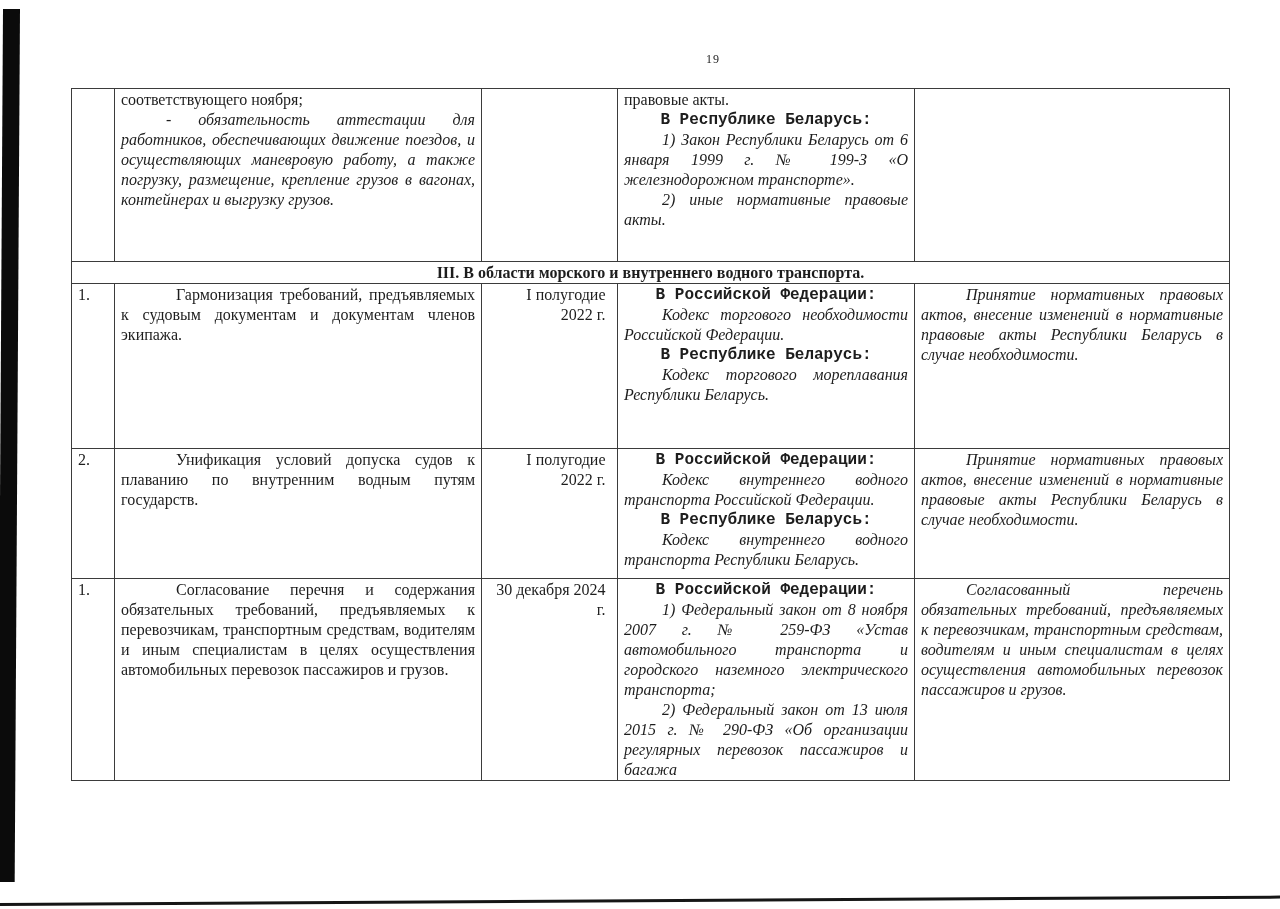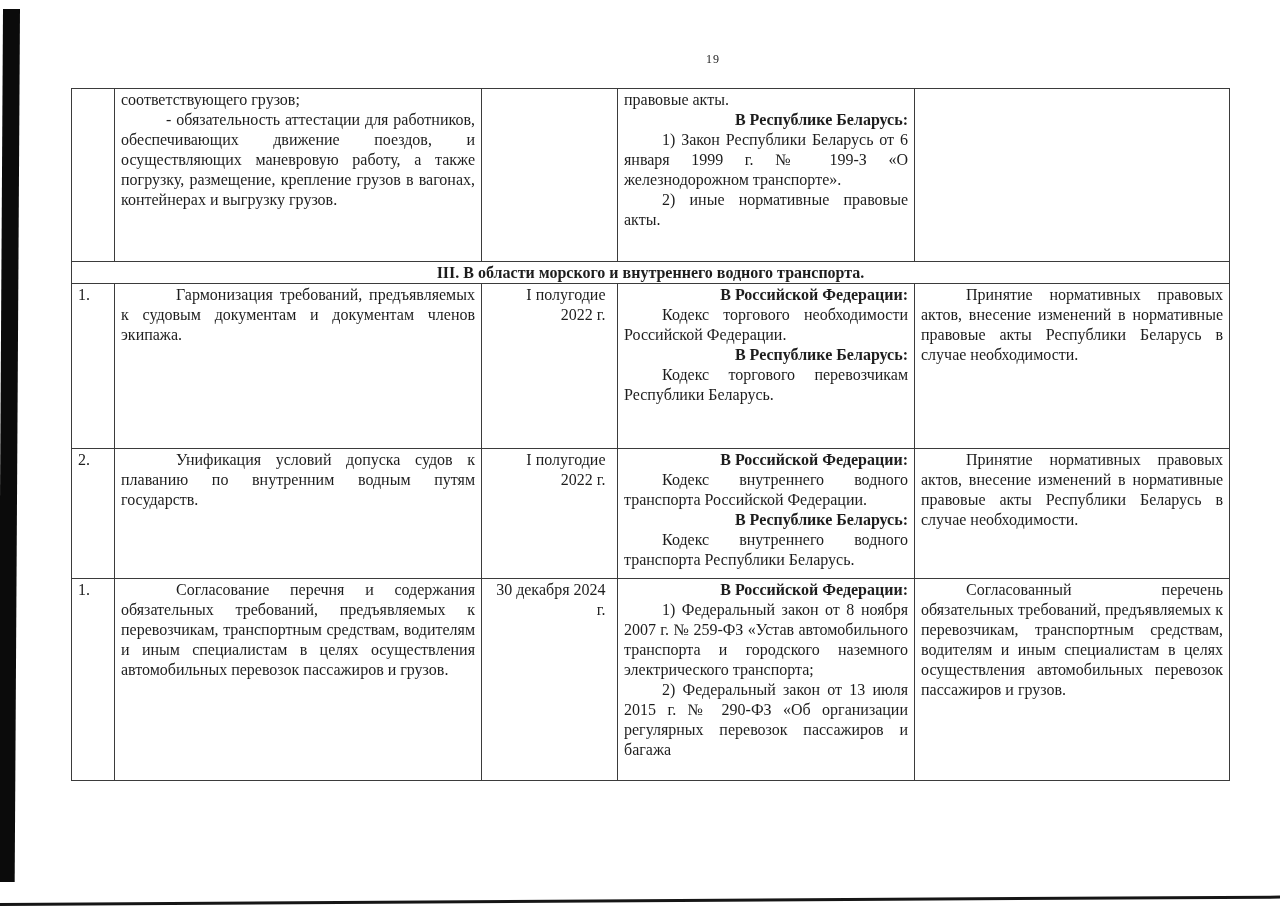--- a/index.html
+++ b/index.html
@@ -71,26 +71,27 @@
   td.c-res   { width: 315px; }
   td.section-header {
     text-align: center;
     font-weight: bold;
     padding: 0;
     line-height: 19px;
     height: 20px;
   }
   p { margin: 0; text-align: justify; }
   p.ind-task { text-indent: 55px; }
-  p.ind      { text-indent: 38px; }
+  p.ind      { text-indent: 38px; font-style: italic; }
   p.noind    { text-indent: 0; }
   p.hd {
     font-weight: bold;
-    text-align: right;
+    text-align: center;
     text-indent: 0;
+    font-family: Liberation Mono, monospace;
   }
   .date-text {
     display: inline-block;
     max-width: 112px;
     text-align: right;
   }
 </style>
 </head>
 <body>
 
@@ -107,21 +108,21 @@
         <col style="width:367px">
         <col style="width:136px">
         <col style="width:297px">
         <col style="width:315px">
     </colgroup>
 
     <tbody>
         <tr style="height:173px">
       <td class="c-num"></td>
       <td class="c-task">
-        <p class="noind">соответствующего грузов;</p>
+        <p class="noind">соответствующего ноября;</p>
         <p class="ind" style="text-indent:45px">- обязательность аттестации для работников, обеспечивающих движение поездов, и осуществляющих маневровую работу, а также погрузку, размещение, крепление грузов в вагонах, контейнерах и выгрузку грузов.</p>
       </td>
       <td class="c-date"></td>
       <td class="c-acts">
         <p class="noind">правовые акты.</p>
         <p class="hd">В Республике Беларусь:</p>
         <p class="ind">1) Закон Республики Беларусь от 6 января 1999 г. № 199-З «О железнодорожном транспорте».</p>
         <p class="ind">2) иные нормативные правовые акты.</p>
       </td>
       <td class="c-res"></td>
@@ -136,21 +137,21 @@
       <td class="c-task">
         <p class="ind-task">Гармонизация требований, предъявляемых к судовым документам и документам членов экипажа.</p>
       </td>
       <td class="c-date">
         <span class="date-text">I полугодие 2022 г.</span>
       </td>
       <td class="c-acts">
         <p class="hd">В Российской Федерации:</p>
         <p class="ind">Кодекс торгового необходимости Российской Федерации.</p>
         <p class="hd">В Республике Беларусь:</p>
-        <p class="ind">Кодекс торгового перевозчикам Республики Беларусь.</p>
+        <p class="ind">Кодекс торгового мореплавания Республики Беларусь.</p>
       </td>
       <td class="c-res">
         <p class="ind" style="text-indent:45px">Принятие нормативных правовых актов, внесение изменений в нормативные правовые акты Республики Беларусь в случае необходимости.</p>
       </td>
     </tr>
 
     <tr style="height:130px">
       <td class="c-num">2.</td>
       <td class="c-task">
         <p class="ind-task">Унификация условий допуска судов к плаванию по внутренним водным путям государств.</p>

